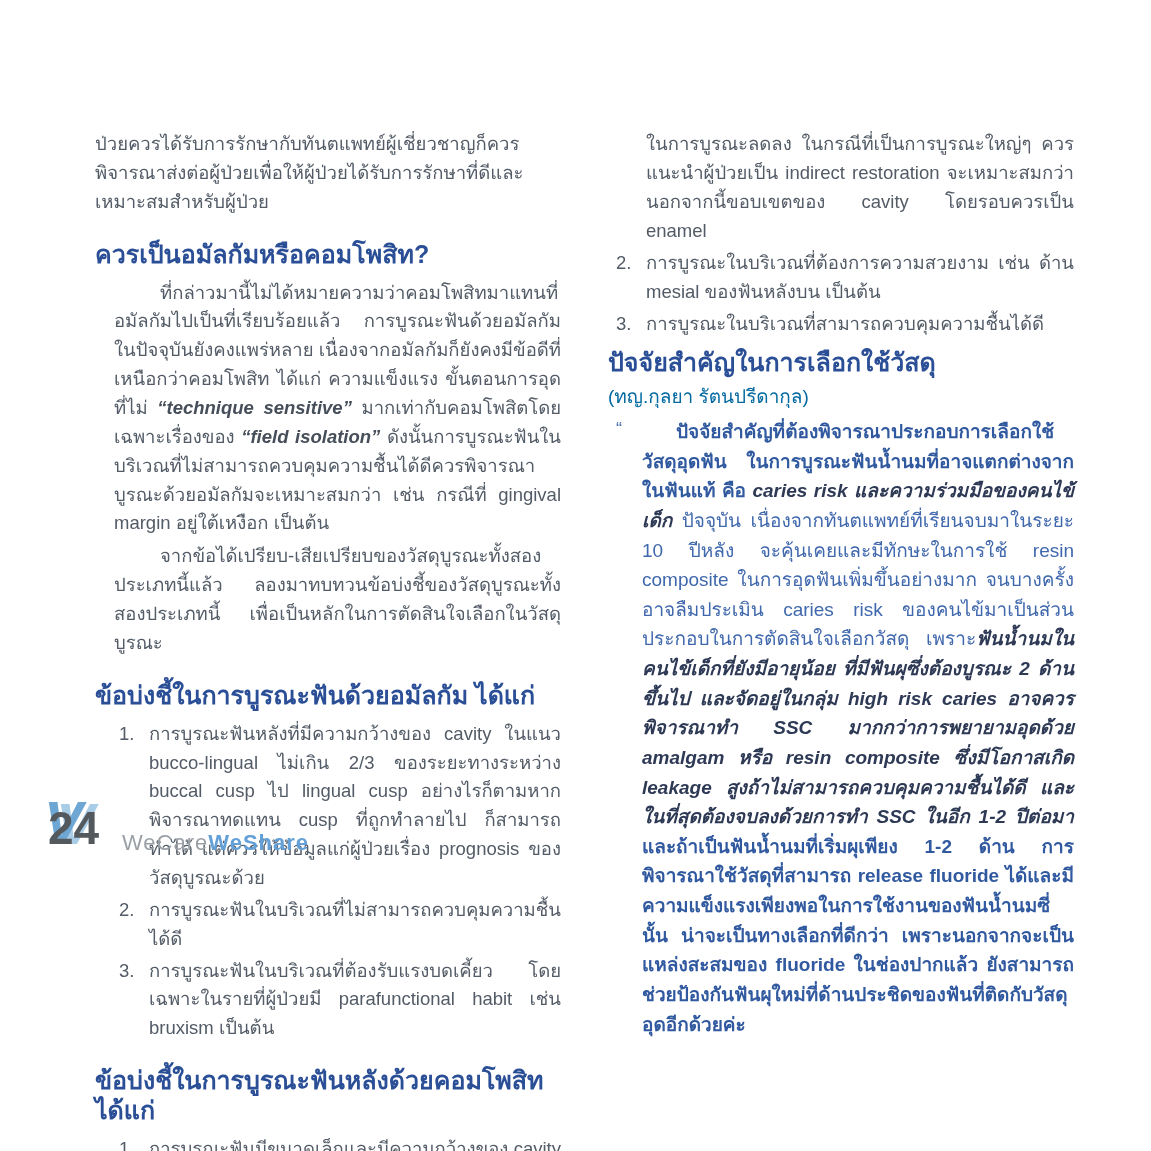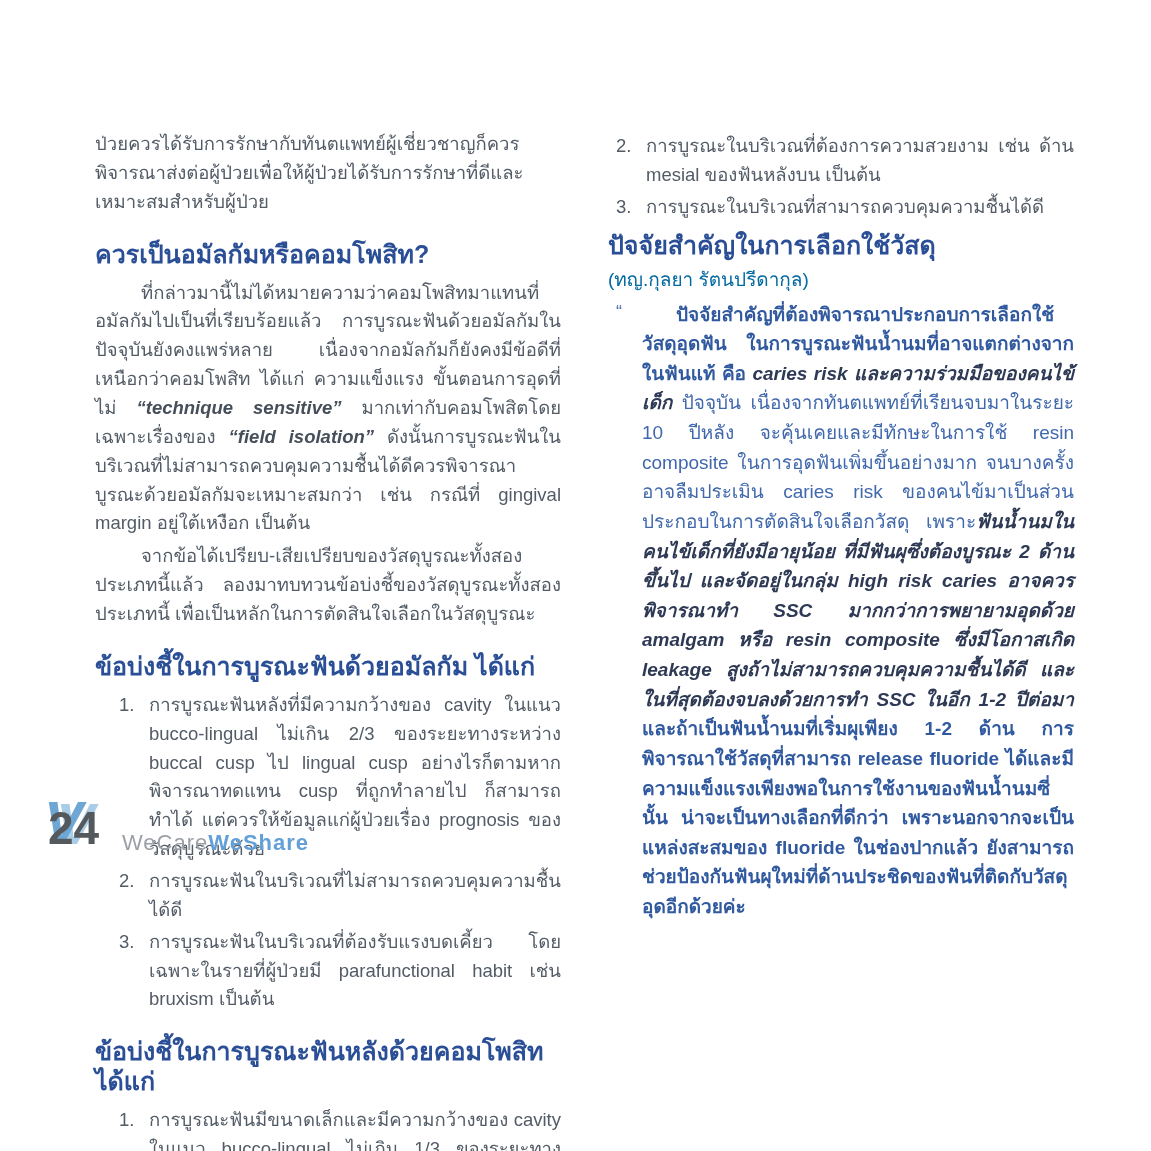--- a/index.html
+++ b/index.html
@@ -16,21 +16,21 @@
     position: absolute; left: 95px; top: 130px;
     display: flex; gap: 47px;
   }
   .col { width: 466px; }
 
   .body-text {
     font-size: 18.5px; line-height: 1.56;
     color: #525b66; text-align: justify;
     margin: 0 0 4px 0;
   }
-  .indent-first { text-indent: 46px; }
+  .indent-first { text-indent: 46px; margin-left: 19px; }
 
   h2.section-heading {
     font-size: 25px; font-weight: bold;
     color: #2b4f96; margin: 22px 0 10px 0;
     line-height: 1.2; letter-spacing: 0;
   }
   .col-right h2.section-heading { margin-top: 8px; margin-bottom: 4px; }
 
   .run.plain { color: #525b66; }
   .run.bold-italic { color: #454e59; font-weight: bold; font-style: italic; }
@@ -130,20 +130,21 @@
         <div class="list-item">
           <span class="item-num">1.</span>
           <span class="item-body">การบูรณะฟันมีขนาดเล็กและมีความกว้างของ cavity ในแนว bucco-lingual ไม่เกิน 1/3 ของระยะทางระหว่าง buccal cusp ไป lingual cusp คอมโพสิทมีความต้านทานต่อการสึก (wear resistance) ต่ำกว่าอมัลกัม หากใช้ในบริเวณที่ต้องรับแรงบดเคี้ยวมาก ๆ จะทำให้ความสำเร็จ</span>
         </div>
       </div>
 
     </div>
 
     <div class="col col-right">
 
+      <p class="body-text continuation">ในการบูรณะลดลง ในกรณีที่เป็นการบูรณะใหญ่ๆ ควรแนะนำผู้ป่วยเป็น indirect restoration จะเหมาะสมกว่า นอกจากนี้ขอบเขตของ cavity โดยรอบควรเป็น enamel</p>
 
       <div class="num-list">
         <div class="list-item">
           <span class="item-num">2.</span>
           <span class="item-body">การบูรณะในบริเวณที่ต้องการความสวยงาม เช่น ด้าน mesial ของฟันหลังบน เป็นต้น</span>
         </div>
         <div class="list-item">
           <span class="item-num">3.</span>
           <span class="item-body">การบูรณะในบริเวณที่สามารถควบคุมความชื้นได้ดี</span>
         </div>

